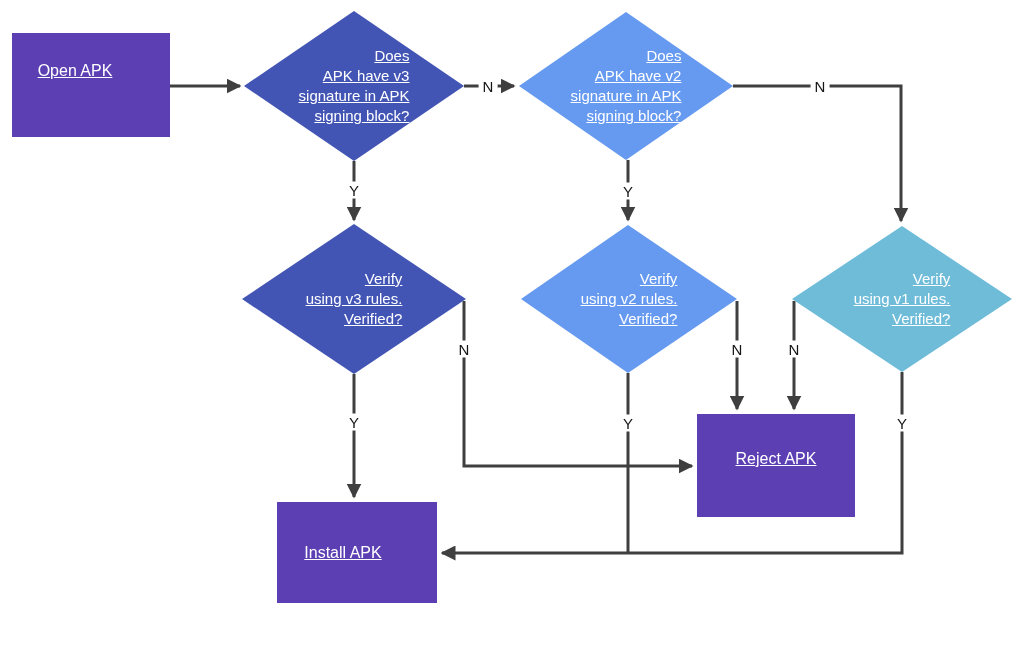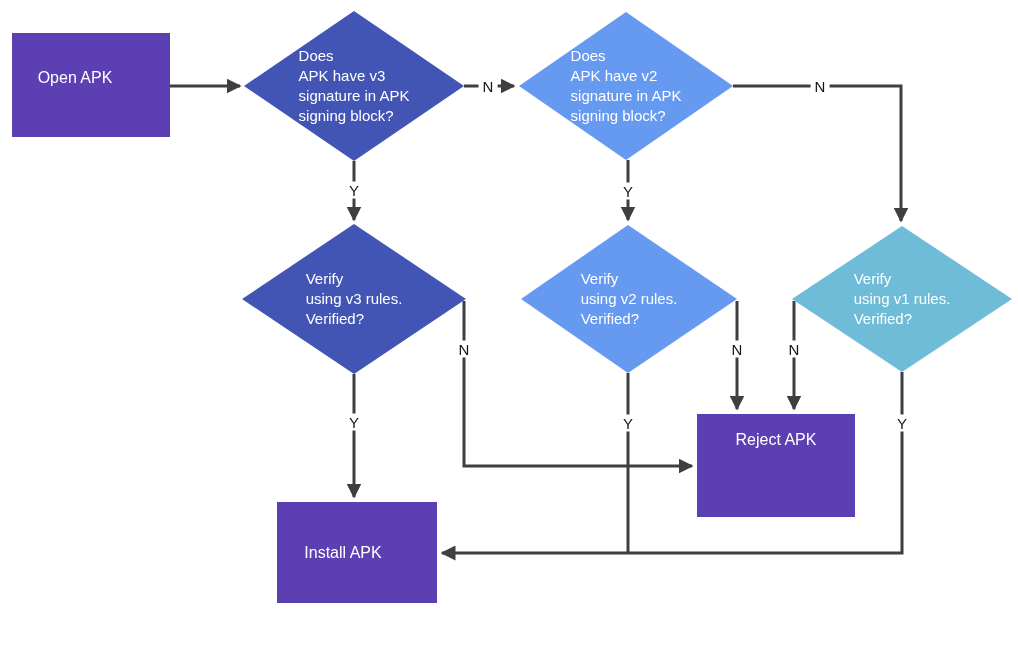--- a/index.html
+++ b/index.html
@@ -19,24 +19,25 @@
   .edge {
     fill: none;
     stroke: #3f3f3f;
     stroke-width: 3;
   }
   .node-label {
     position: absolute;
     display: flex;
     align-items: center;
     justify-content: center;
-    text-align: left;
+    text-align: right;
     color: #ffffff;
     white-space: pre-line;
     pointer-events: none;
+    text-decoration: underline;
   }
   .rect-label { font-size: 16px; }
   .diamond-label { font-size: 15px; line-height: 20px; }
   .edge-label {
     position: absolute;
     transform: translate(-50%, -50%);
     background: #ffffff;
     color: #141414;
     font-size: 15px;
     line-height: 15px;
@@ -70,21 +71,21 @@
     <rect x="12" y="33" width="158" height="104" fill="#5B3FB3"></rect>
     <polygon points="244,86 354,11 464,86 354,161" fill="#4355B4"></polygon>
     <polygon points="519,86 626,12 733,86 626,160" fill="#669AF0"></polygon>
     <polygon points="242,299 354,224 466,299 354,374" fill="#4355B4"></polygon>
     <polygon points="521,299 628,225 737,299 628,373" fill="#669AF0"></polygon>
     <polygon points="792,299 902,226 1012,299 902,372" fill="#6FBCD9"></polygon>
     <rect x="697" y="414" width="158" height="103" fill="#5B3FB3"></rect>
     <rect x="277" y="502" width="160" height="101" fill="#5B3FB3"></rect>
   </svg>
 
-  <div class="node-label rect-label" style="left:12px; top:26px; width:126px; height:104px;">Open APK</div>
+  <div class="node-label rect-label" style="left:12px; top:19px; width:126px; height:104px;">Open APK</div>
 
   <div class="node-label diamond-label" style="left:254px; top:26px; width:200px; height:120px;">Does
 APK have v3
 signature in APK
 signing block?</div>
 
   <div class="node-label diamond-label" style="left:526px; top:26px; width:200px; height:120px;">Does
 APK have v2
 signature in APK
 signing block?</div>
@@ -94,21 +95,21 @@
 Verified?</div>
 
   <div class="node-label diamond-label" style="left:529px; top:249px; width:200px; height:100px;">Verify
 using v2 rules.
 Verified?</div>
 
   <div class="node-label diamond-label" style="left:802px; top:249px; width:200px; height:100px;">Verify
 using v1 rules.
 Verified?</div>
 
-  <div class="node-label rect-label" style="left:697px; top:399px; width:158px; height:81px;">Reject APK</div>
+  <div class="node-label rect-label" style="left:697px; top:418px; width:158px; height:81px;">Reject APK</div>
 
   <div class="node-label rect-label" style="left:277px; top:502px; width:132px; height:101px;">Install APK</div>
 
   <span class="edge-label" style="left:488px; top:86px;">N</span>
   <span class="edge-label" style="left:354px; top:190px;">Y</span>
   <span class="edge-label" style="left:820px; top:86px;">N</span>
   <span class="edge-label" style="left:628px; top:191px;">Y</span>
   <span class="edge-label" style="left:464px; top:349px;">N</span>
   <span class="edge-label" style="left:354px; top:422px;">Y</span>
   <span class="edge-label" style="left:737px; top:349px;">N</span>

